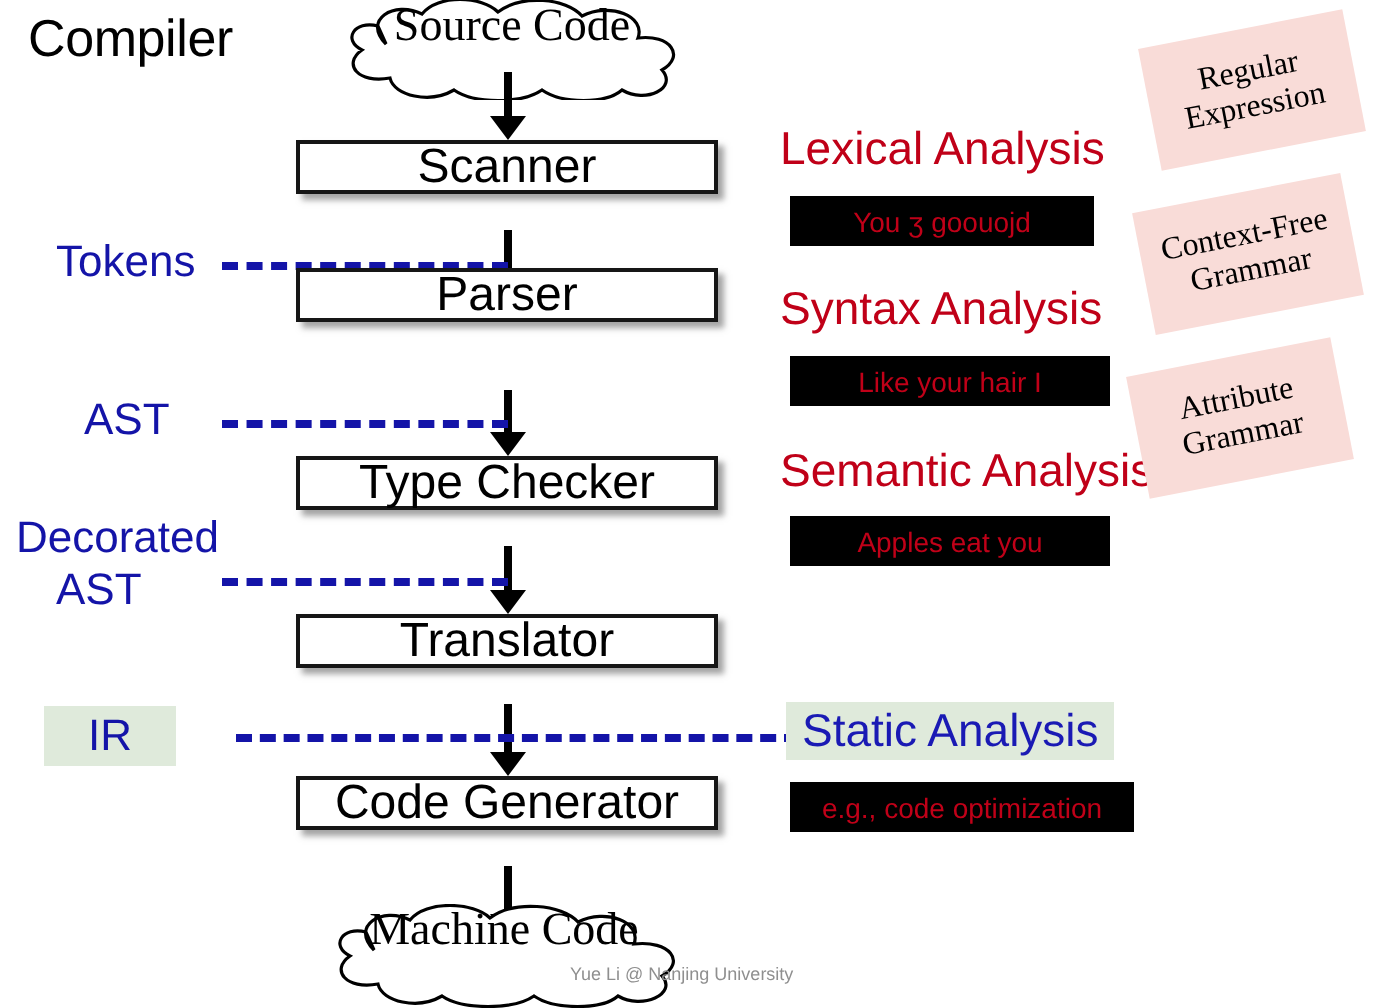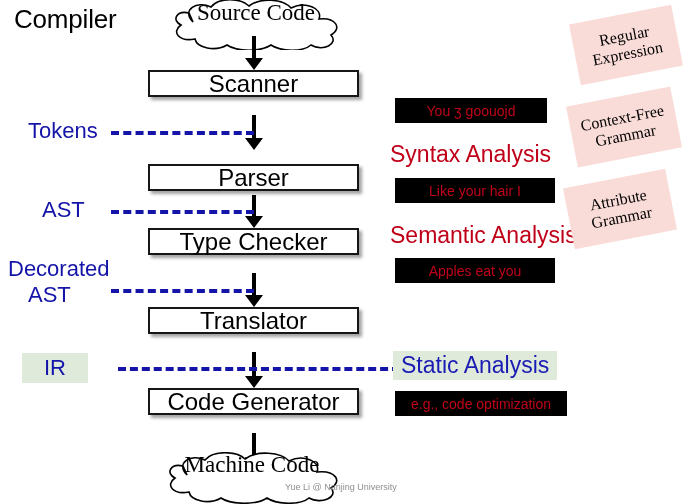--- a/index.html
+++ b/index.html
@@ -176,21 +176,21 @@
     <span>Scanner</span>
   </div>
 
   <div class="arrow" style="top:115px; height:35px;">
     <div class="shaft" style="height:25px;"></div>
     <div class="head" style="top:23px;"></div>
   </div>
 
   <div class="dash" style="left:111px; top:131px; width:143px;"></div>
 
-  <div class="stage" style="top:164px;align-items:center;">
+  <div class="stage" style="top:134px;align-items:center;">
     <span>Parser</span>
   </div>
 
   <div class="arrow" style="top:195px; height:33px;">
     <div class="shaft" style="height:23px;"></div>
     <div class="head" style="top:21px;"></div>
   </div>
 
   <div class="dash" style="left:111px; top:210px; width:143px;"></div>
 
@@ -240,20 +240,21 @@
   <div class="leftlabel" style="left:28px; top:118px;">Tokens</div>
 
   <div class="leftlabel" style="left:42px; top:197px;">AST</div>
 
   <div class="leftlabel" style="left:8px; top:256px;">Decorated</div>
 
   <div class="leftlabel" style="left:28px; top:282px;">AST</div>
 
   <div class="leftlabel green-bg" style="left:22px; top:353px;">IR</div>
 
+  <div class="analysis" style="left:390px; top:61px;">Lexical Analysis</div>
 
   <div class="analysis" style="left:390px; top:141px;">Syntax Analysis</div>
 
   <div class="analysis" style="left:390px; top:222px;">Semantic Analysis</div>
 
   <div class="analysis blue-on-green" style="left:393px; top:351px;">Static Analysis</div>
 
   <div class="note" style="left:395px; top:98px; width:152px; height:25px;">
     <span>You ʒ goouojd</span>
   </div>

